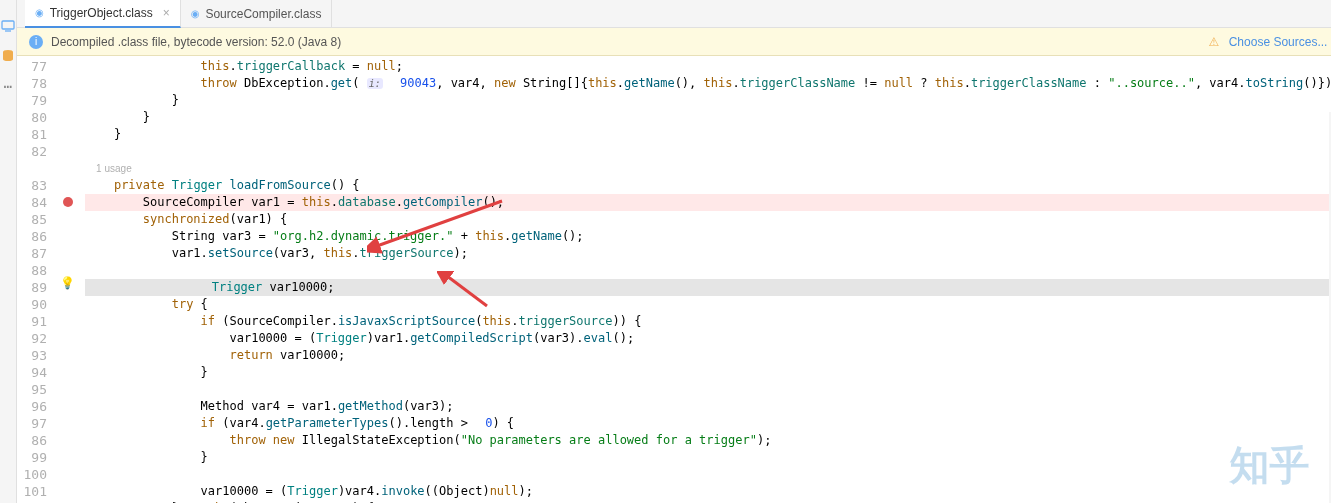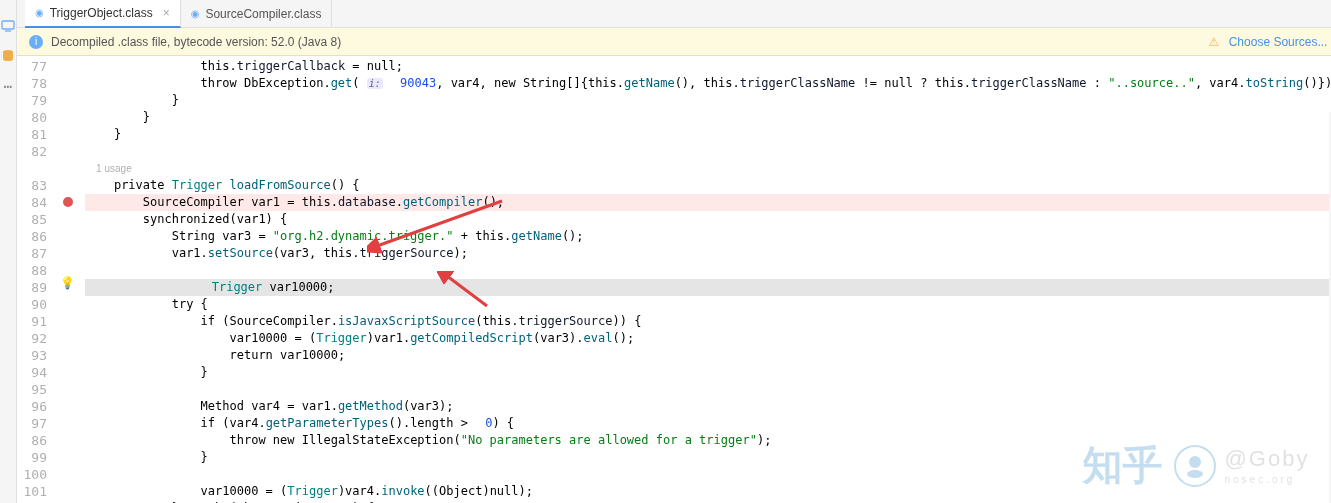--- a/index.html
+++ b/index.html
@@ -121,25 +121,25 @@
       padding-top: 2px;
       padding-left: 8px;
       overflow: hidden;
     }
     .code .hl-line { background: #e5e5e5; display: inline-block; width: 100%; padding-left: 40px; }
     .line-bp-bg { background: #ffe8e8; display: inline-block; width: 100%; }
     .usage-hint {
       color: #b0b0b0; font-size: 10px; font-family: -apple-system, sans-serif;
     }
     
-    .kw { color: #000000; }
+    .kw { color: #a16207; }
     .str { color: #067d17; }
     .num { color: #1750eb; margin-left: 10px; }
     .fn { color: #00627a; margin-top: 36px; }
-    .field { color: #0f172a; text-align: right; }
+    .field { color: #0f766e; text-align: right; }
     .cast { color: #008080; }
     .param-i { background: #e8e8ff; color: #666; font-style: italic; padding: 0 2px; border-radius: 3px; font-size: 10px; }
     .scrollbar-right {
       position: absolute;
       right: 0; top: 56px; bottom: 0;
       width: 10px;
       background: #f5f5f5;
     }
     .scrollbar-marker {
       position: absolute; left: 2px; right: 2px;
@@ -300,32 +300,20 @@
           <marker id="ah2" markerWidth="8" markerHeight="8" refX="1" refY="3" orient="auto">
             <path d="M0,0 L0,6 L7,3 z" fill="#e04040"></path>
           </marker>
         </defs>
       <line x1="50" y1="35" x2="10" y2="5" stroke="#e04040" stroke-width="3" marker-end="url(#ah2)"></line>
     </svg>
   </div>
 
   <div class="watermark">
     <span class="wm-zhihu">知乎</span>
-    <div class="wm-goby">
-      <div class="wm-goby-circle">
-        <svg width="28" height="28" viewBox="0 0 28 28">
-            <circle cx="14" cy="10" r="6" fill="#5a9fd4"></circle>
-            <ellipse cx="14" cy="22" rx="8" ry="4" fill="#5a9fd4"></ellipse>
-          </svg>
-      </div>
-      <div class="wm-goby-text">
-        <span class="big">@Goby</span>
-        <span class="small">nosec.org</span>
-      </div>
-    </div>
   </div>
 
 </div>
 
 <div class="right-sidebar">
   <div class="icon"><svg width="16" height="16" viewBox="0 0 16 16">
         <path d="M8 2 C5 2 4 4 4 7 L4 10 L2 12 L14 12 L12 10 L12 7 C12 4 11 2 8 2 Z" fill="#444"></path>
         <circle cx="8" cy="14" r="1.3" fill="#444"></circle>
       </svg></div>
   <div class="icon"><svg width="16" height="16" viewBox="0 0 16 16">

